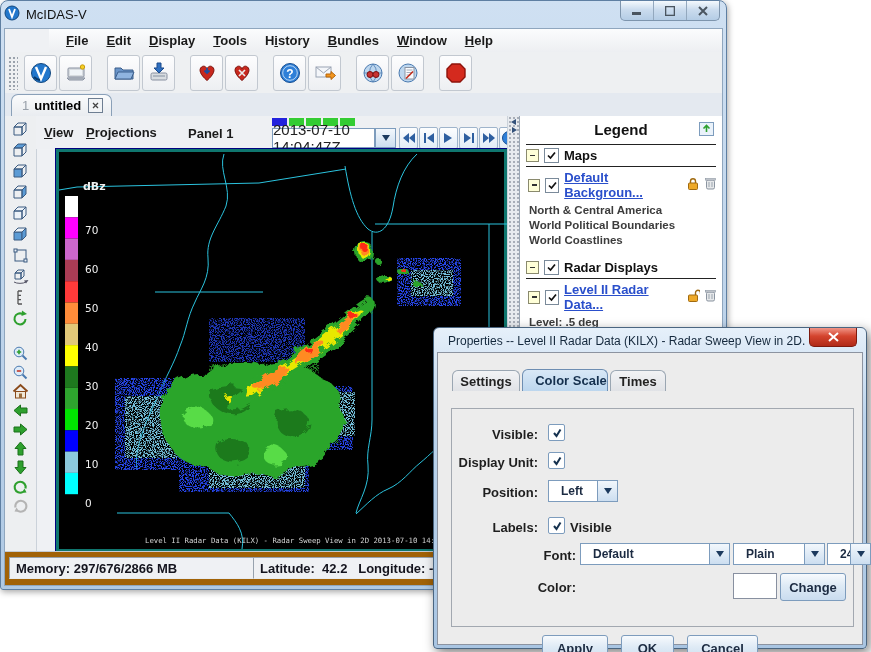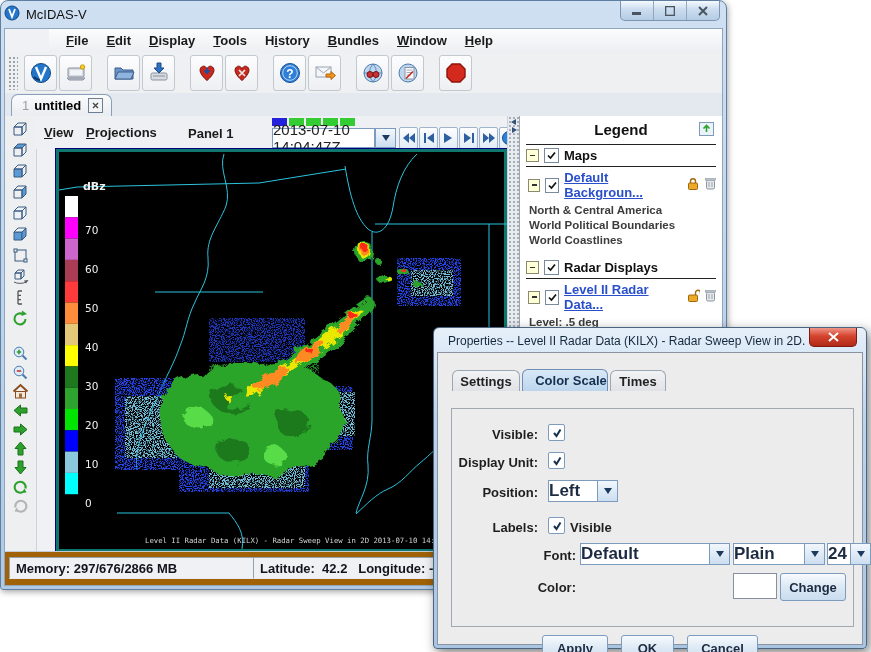--- a/index.html
+++ b/index.html
@@ -63,21 +63,21 @@
   .lg-bar{display:flex;width:182px;height:13px;margin:4px 0 1px 2px;}
   .lg-bar div{flex:1;}
   .lg-range{display:flex;justify-content:space-between;width:182px;margin-left:2px;font-size:12px;font-weight:bold;color:#222;}
   
   .statusbar{position:absolute;left:0;right:0;bottom:0;height:33px;background:#a16207;border-top:1px solid #C4CBD4;}
   .status-box{position:absolute;top:5px;height:20px;border:1px solid;border-color:#97A2AE #E8ECF0 #E8ECF0 #97A2AE;background:#EFF1F4;font-size:13px;font-weight:bold;color:#14141E;display:flex;align-items:center;padding:0 6px;white-space:pre;overflow:hidden;}
   
   .sw-check{width:15px;height:15px;background:#FFF;border:1px solid #7D9CBD;border-radius:2px;display:inline-flex;align-items:center;justify-content:center;}
   .sw-btn{border:1px solid #7D9CBD;border-radius:3px;background:linear-gradient(#F7FAFD,#DEEAF5 45%,#C9DCEF);font-size:13px;font-weight:bold;color:#1C2B42;display:flex;align-items:center;justify-content:center;font-family:"Liberation Sans",sans-serif;}
   .sw-combo{display:flex;border:1px solid #7D9CBD;background:#FFF;height:22px;box-sizing:border-box;}
-  .sw-combo .val{flex:1;font-size:17px;font-weight:bold;color:#1C2B42;display:flex;align-items:center;padding-left:0;overflow:hidden;white-space:nowrap;}
+  .sw-combo .val{flex:1;font-size:12px;font-weight:bold;color:#1C2B42;display:flex;align-items:center;padding-left:12px;overflow:hidden;white-space:nowrap;}
   .sw-combo .arr{width:19px;border-left:1px solid #7D9CBD;background:linear-gradient(#F2F7FC,#CCDEF0);display:flex;align-items:center;justify-content:center;}
   .tri-dn{width:0;height:0;border-left:4.5px solid transparent;border-right:4.5px solid transparent;border-top:6px solid #1C3A5E;}
   
   .dialog{position:absolute;left:433px;top:327px;width:434px;height:322px;background:linear-gradient(#E6F0FA,#BCD4EC 28%,#A9C5E2);border:1px solid #4A6580;border-radius:6px 6px 4px 4px;box-shadow:3px 4px 12px rgba(0,0,0,.5);box-sizing:border-box;z-index:10;}
   .dlg-title{position:absolute;left:8px;top:4px;right:60px;height:18px;display:flex;align-items:center;font-size:12px;color:#14283C;white-space:nowrap;overflow:hidden;}
   .dlg-title span{margin-left:6px;}
   .dlg-close{position:absolute;right:9px;top:0;width:46px;height:18px;background:linear-gradient(#F09486,#D4442E 45%,#B02A18);border:1px solid #7E1A0E;border-top:none;border-radius:0 0 5px 5px;display:flex;align-items:center;justify-content:center;}
   .dlg-body{position:absolute;left:3px;right:3px;top:24px;bottom:3px;background:#ECECEC;border:1px solid #8C93A0;}
   .dlg-tab{position:absolute;height:21px;border:1px solid #9AA6B2;border-bottom:none;border-radius:6px 6px 0 0;font-size:13px;font-weight:bold;display:flex;align-items:center;justify-content:center;background:linear-gradient(#F2F3F5,#E0E2E6);color:#222;box-sizing:border-box;}
   .dlg-tab.active{background:linear-gradient(#D9E8F6,#BCD6EE);border-color:#6E8EB2;color:#15304E;z-index:2;padding-left:12px;}

